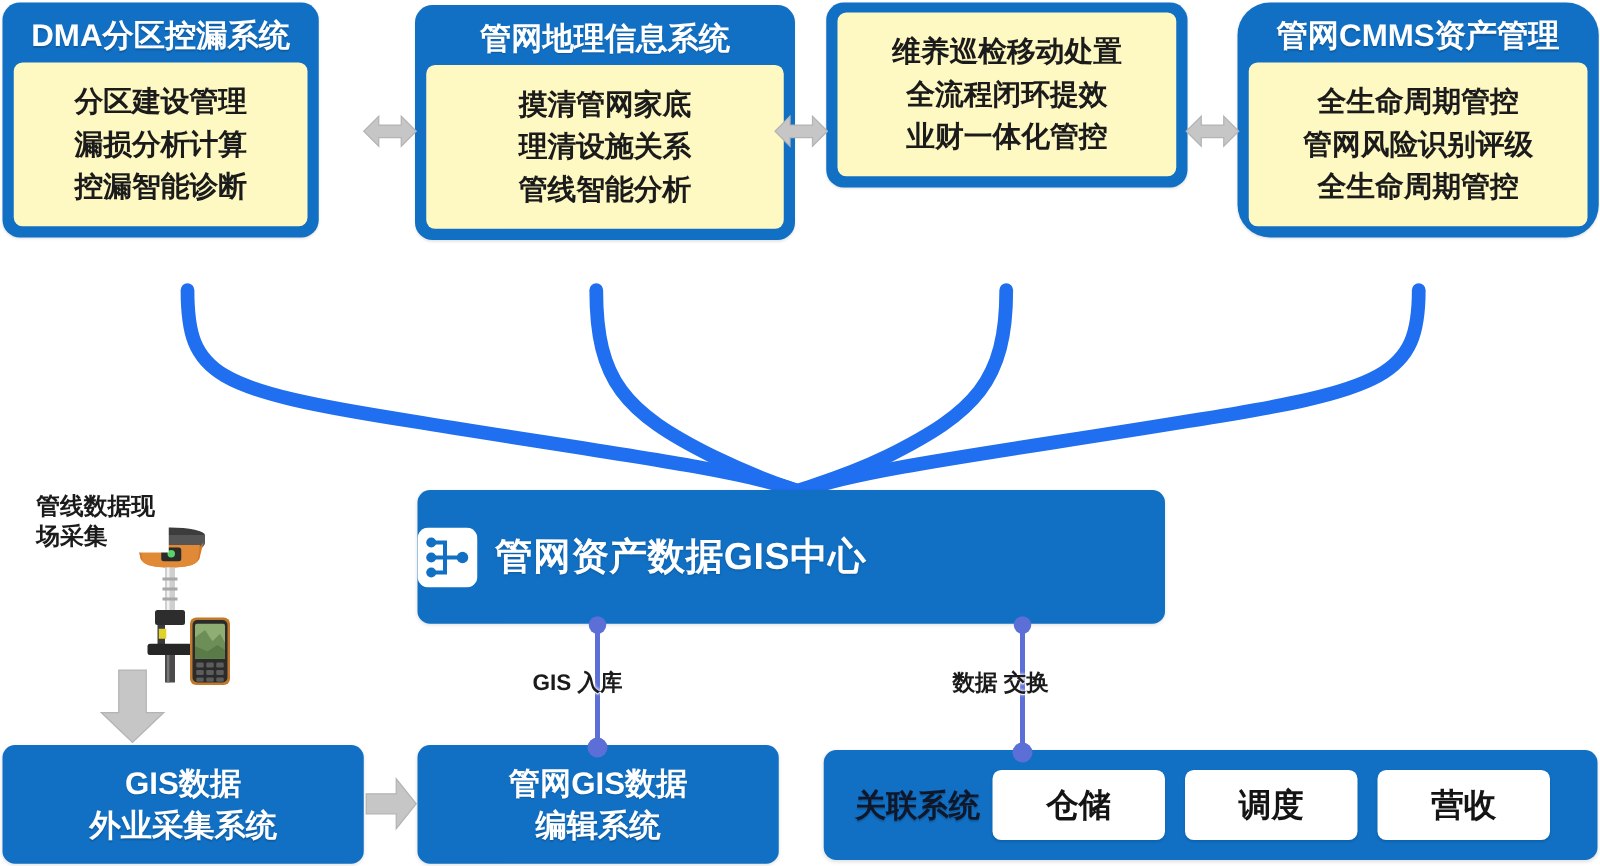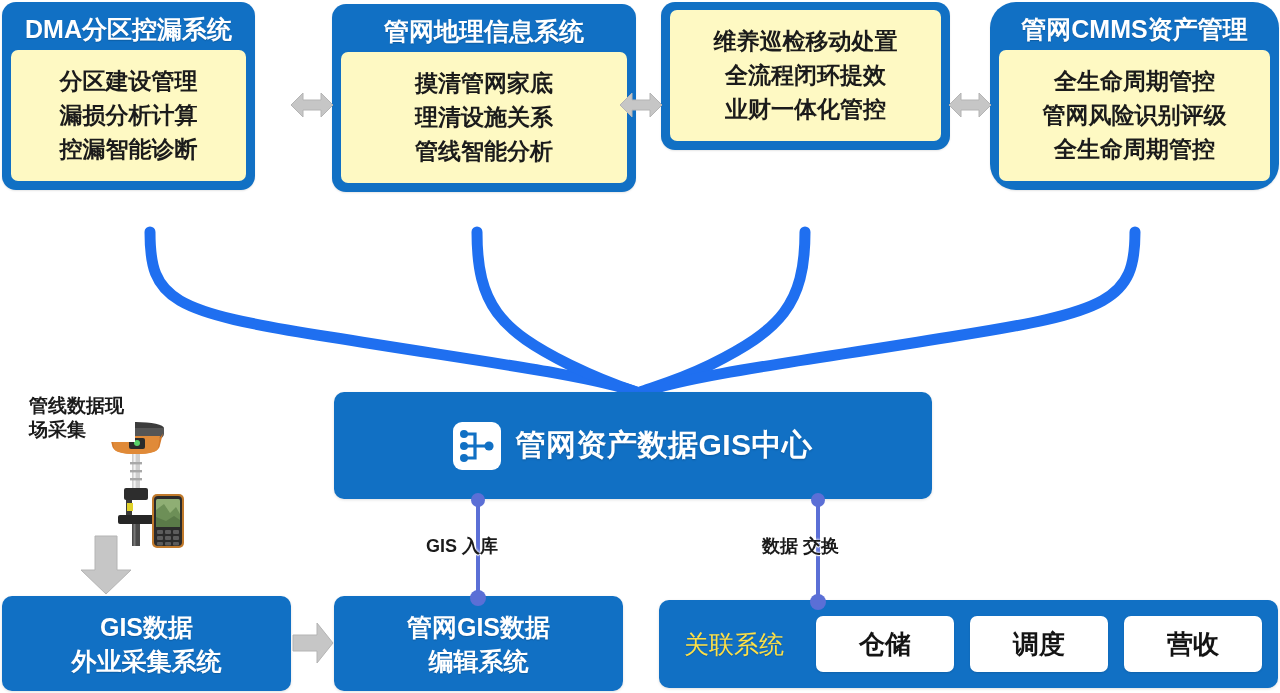--- a/index.html
+++ b/index.html
@@ -60,21 +60,21 @@
 
   
   .hub {
     position: absolute;
     left: 334px; top: 392px;
     width: 598px; height: 107px;
     background: #1170c4;
     border-radius: 10px;
     display: flex;
     align-items: center;
-    justify-content: center;
+    justify-content: flex-start;
     z-index: 3;
     box-shadow: 0 1px 3px rgba(0,0,0,0.12);
   }
   .hub-icon { width: 48px; height: 48px; margin-right: 14px; flex: 0 0 auto; }
   .hub-title {
     color:#fff; font-size: 30px; font-weight: bold;
     letter-spacing: 0.5px; white-space: nowrap;
     text-shadow: 0 1px 2px rgba(0,0,0,0.2);
   }
 
@@ -104,22 +104,22 @@
     text-align:center; line-height: 34px; white-space: pre-line;
     text-shadow: 0 1px 1px rgba(0,0,0,0.18);
   }
 
   #bottom-left  { left: 2px;   top: 596px; width: 289px; height: 95px; }
   #bottom-mid   { left: 334px; top: 596px; width: 289px; height: 95px; }
   #bottom-right { left: 659px; top: 600px; width: 619px; height: 88px;
                   justify-content: flex-start; padding-left: 25px; }
 
   .rel-label {
-    color:#fde047; font-size: 25px; font-weight:normal; white-space:nowrap;
-    margin-right: 32px; text-shadow: 0 1px 1px rgba(0,0,0,0.18);
+    color:#0f172a; font-size: 25px; font-weight:bold; white-space:nowrap;
+    margin-right: 10px; text-shadow: 0 1px 1px rgba(0,0,0,0.18);
   }
   .chip {
     background:#ffffff; border-radius: 7px;
     height: 56px; min-width: 138px;
     display:flex; align-items:center; justify-content:center;
     margin-right: 16px;
     color:#141414; font-size: 26px; font-weight:bold;
     white-space:nowrap;
     box-shadow: 0 1px 2px rgba(0,0,0,0.13);
   }

